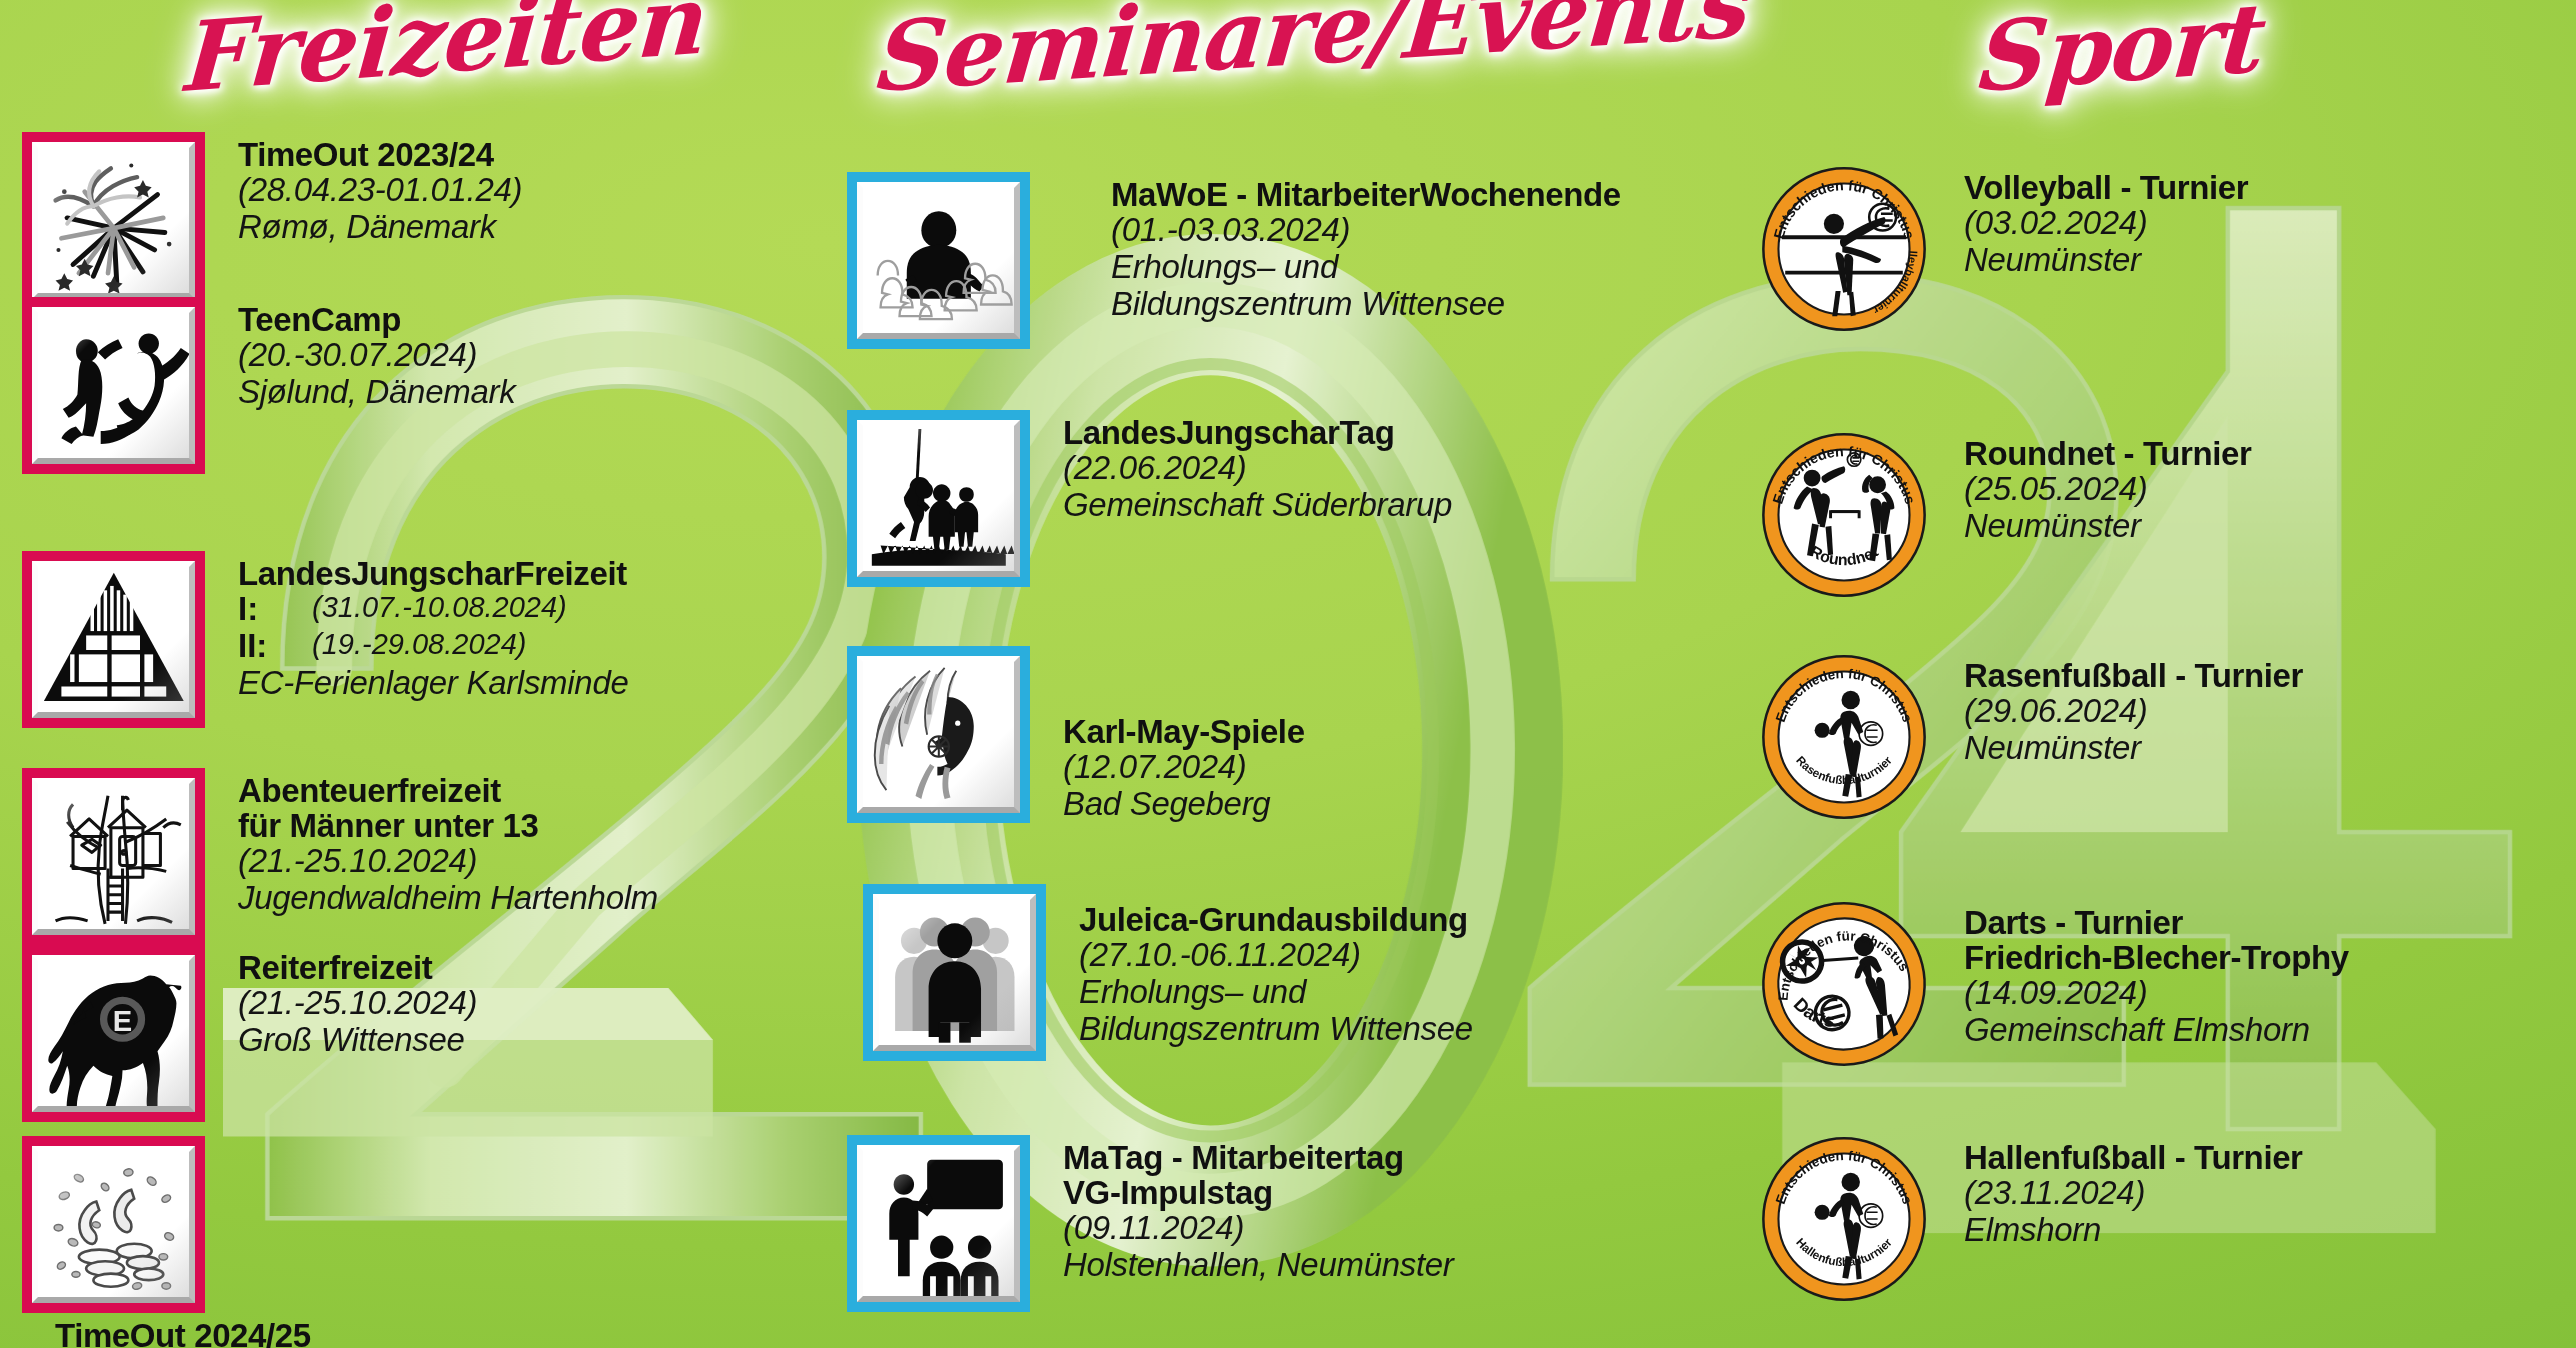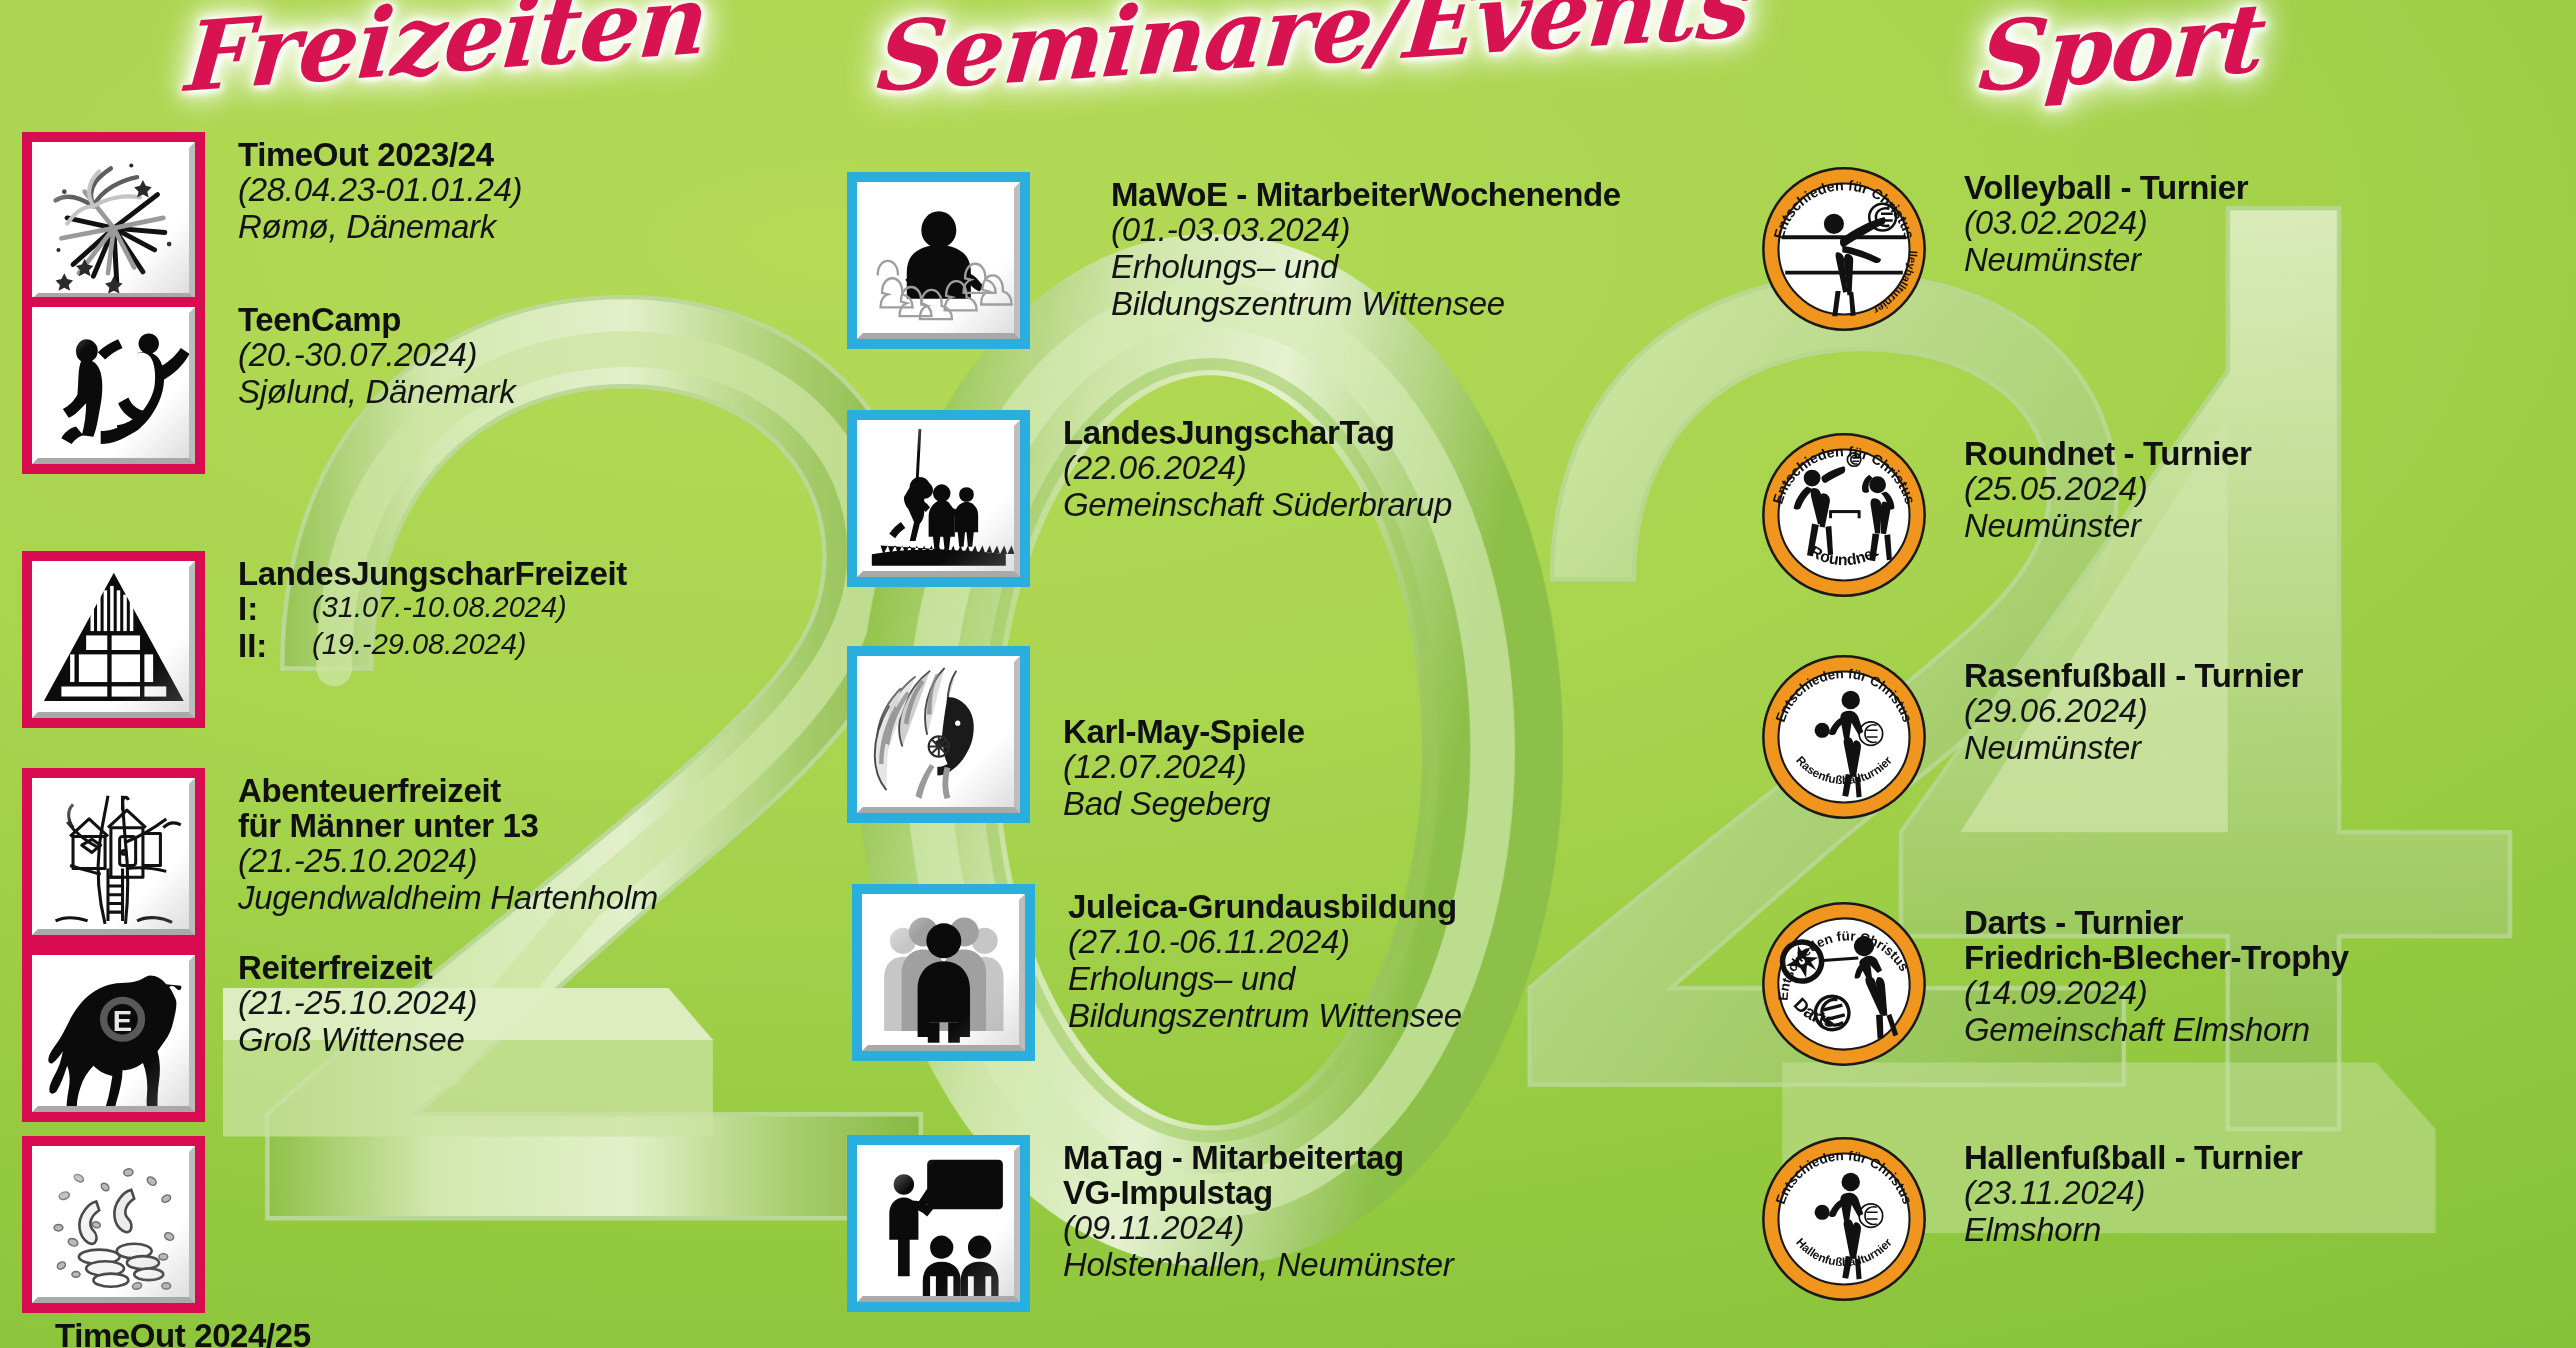--- a/index.html
+++ b/index.html
@@ -109,21 +109,21 @@
   .f2 { top:297px;  left:0; }
   .f3 { top:551px;  left:0; }
   .f4 { top:768px; left:0; }
   .f5 { top:945px; left:0; }
   .f6 { top:1136px; left:0;flex-direction:column; }
 
   
   .m1 { top:172px;  left:0;gap:48px; }
   .m2 { top:410px;  left:0; }
   .m3 { top:646px;  left:0;align-items:flex-end; }
-  .m4 { top:884px; left:5px; }
+  .m4 { top:884px; left:16px;align-items:center; }
   .m5 { top:1135px; left:0; }
 
   
   .s1 { top:165px;  left:0; }
   .s2 { top:431px;  left:0; }
   .s3 { top:653px;  left:0; }
   .s4 { top:900px; left:0; }
   .s5 { top:1135px; left:0; }
 
   .badge-txt { padding-left:36px; padding-top:4.5px; }
@@ -294,20 +294,21 @@
       <div class="txt">
         <div class="title">LandesJungscharFreizeit</div>
         <div class="row">
           <span class="rn">I:</span>
           <span class="rd">(31.07.-10.08.2024)</span>
         </div>
         <div class="row">
           <span class="rn">II:</span>
           <span class="rd">(19.-29.08.2024)</span>
         </div>
+        <div class="line">EC-Ferienlager Karlsminde</div>
       </div>
     </div>
 
     <div class="entry f4">
       <div class="frame pink">
         <div class="frame-inner">
           <svg viewBox="0 0 100 100">
             <g fill="none" stroke="#111" stroke-width="2.1" stroke-linejoin="round">
               <path d="M44 96 C40 80 38 62 40 44 C41 32 44 20 46 8"></path>
               <path d="M58 96 C60 78 60 58 58 40 C57 28 56 16 56 8"></path>

